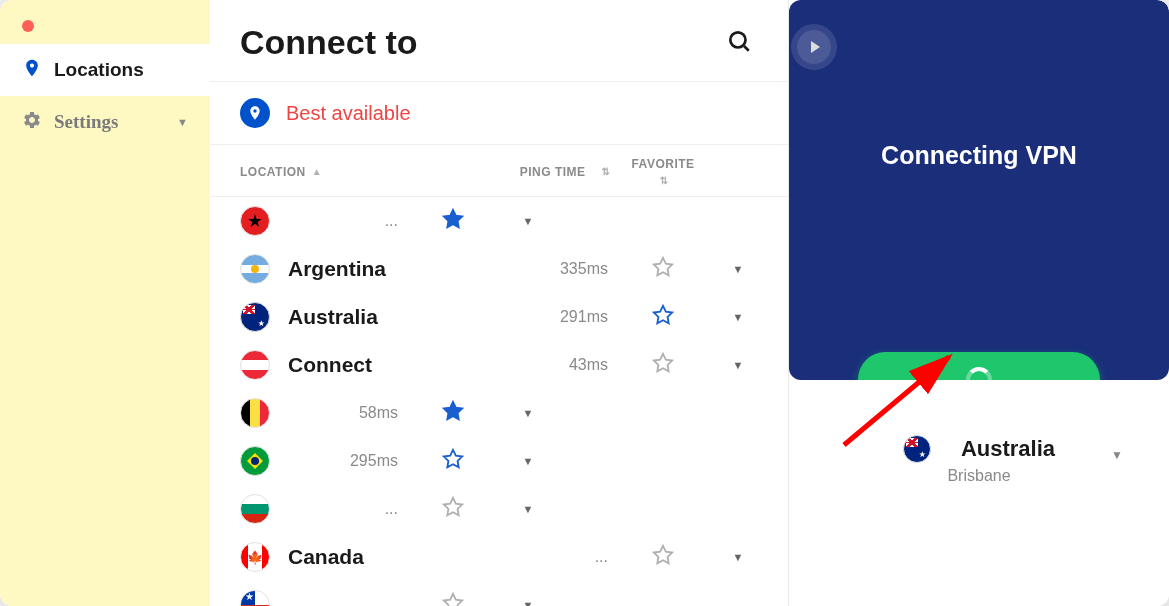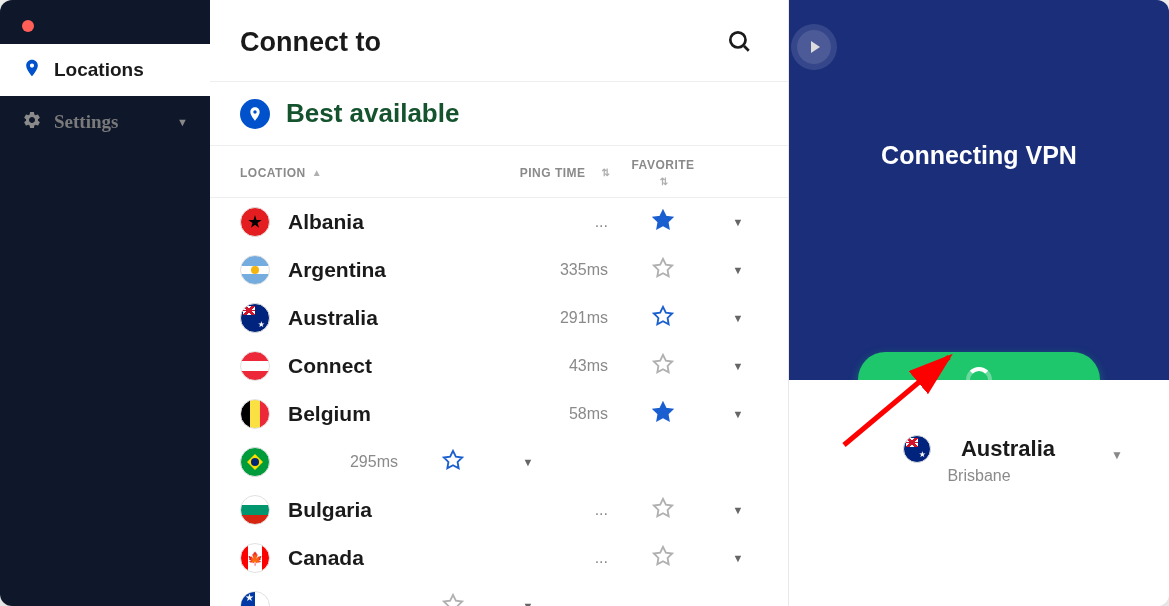--- a/index.html
+++ b/index.html
@@ -1,39 +1,39 @@
 <!DOCTYPE html>
 <html><head>
   <meta charset="utf-8">
   <style>
     * { margin: 0; padding: 0; box-sizing: border-box; font-family: -apple-system, BlinkMacSystemFont, "Segoe UI", sans-serif; }
     body { background: #f0f0f0; padding: 0; }
     .app { display: flex; width: 1169px; height: 606px; background: white; border-radius: 12px; overflow: hidden; box-shadow: 0 4px 20px rgba(0,0,0,0.1); }
-    .sidebar { width: 210px; background: #0f172a; display: flex; flex-direction: column; }
+    .sidebar { width: 210px; background: #fef9c3; display: flex; flex-direction: column; }
     .window-controls { padding: 20px 22px 12px; display: flex; gap: 8px; }
     .window-dot { width: 12px; height: 12px; border-radius: 50%; }
     .dot-close { background: #ff5f57; }
     .sidebar-item { display: flex; align-items: center; gap: 12px; padding: 14px 22px; cursor: pointer; }
     .sidebar-item-active { background: white; }
     .sidebar-label { font-size: 19px; font-weight: 600; color: #1a1a1a; }
     .sidebar-item:not(.sidebar-item-active) .sidebar-label { color: #7a7a7a; font-family: Liberation Serif, serif; }
     .sidebar-chevron { margin-left: auto; color: #888; font-size: 11px; }
     .pin-icon svg { width: 20px; height: 20px; }
     .gear-icon svg { width: 20px; height: 20px; fill: #8a8a8a; }
     
     .main { flex: 1; display: flex; flex-direction: column; border-right: 1px solid #e8e8e8; }
     .header { display: flex; justify-content: space-between; align-items: center; padding: 22px 30px 18px; border-bottom: 1px solid #eee; }
-    .header-title { font-size: 27px; font-weight: 700; color: #1a1a1a; }
+    .header-title { font-size: 34px; font-weight: 700; color: #1a1a1a; }
     .search-btn { background: none; border: none; cursor: pointer; padding: 6px; }
     .search-btn svg { width: 26px; height: 26px; stroke: #1a1a1a; stroke-width: 2.5; fill: none; }
     
     .best-row { display: flex; align-items: center; gap: 16px; padding: 16px 30px; border-bottom: 1px solid #eee; cursor: pointer; }
     .best-icon { width: 30px; height: 30px; border-radius: 50%; background: #0052cc; display: flex; align-items: center; justify-content: center; }
     .best-icon svg { width: 16px; height: 16px; fill: white; }
-    .best-label { font-size: 26px; font-weight: 700; color: #14532d; }
+    .best-label { font-size: 20px; font-weight: 400; color: #ef4444; }
     
     .col-headers { display: flex; align-items: center; padding: 12px 30px 10px; border-bottom: 1px solid #eee; font-size: 12px; font-weight: 700; color: #8a8a8a; letter-spacing: 0.5px; }
     .col-loc { flex: 1; display: flex; align-items: center; gap: 6px; }
     .col-ping { width: 110px; text-align: right; display: flex; justify-content: flex-end; align-items: center; gap: 16px; }
     .col-fav { width: 110px; text-align: center; display: flex; justify-content: center; align-items: center; gap: 4px; flex-direction: column; }
     .col-exp { width: 40px; }
     .sort-icon { color: #b0b0b0; font-size: 10px; letter-spacing: -2px; }
     
     .list { flex: 1; overflow-y: auto; }
     .row { display: flex; align-items: center; padding: 9px 30px; cursor: pointer; }
@@ -57,21 +57,21 @@
     .flag-br::after { content:''; position:absolute; left:50%; top:50%; transform:translate(-50%,-50%); width:16px; height:16px; background:#ffdf00; clip-path: polygon(50% 0%, 100% 50%, 50% 100%, 0% 50%); }
     .flag-br::before { content:''; position:absolute; left:50%; top:50%; transform:translate(-50%,-50%); width:8px; height:8px; background:#002776; border-radius:50%; z-index:1; }
     .flag-bg { background: linear-gradient(white 33%, #00966e 33%, #00966e 67%, #d62612 67%); }
     .flag-ca { background: linear-gradient(90deg, #ff0000 25%, white 25%, white 75%, #ff0000 75%); }
     .flag-ca::after { content:'🍁'; position:absolute; left:50%; top:50%; transform:translate(-50%,-50%); font-size:13px; color:#ff0000; }
     .flag-cl { background: linear-gradient(white 50%, #d52b1e 50%); }
     .flag-cl::before { content:''; position:absolute; left:0; top:0; width:50%; height:50%; background:#0039a6; }
     .flag-cl::after { content:'★'; position:absolute; left:4px; top:0px; color:white; font-size:10px; }
     
     .right { width: 380px; display: flex; flex-direction: column; }
-    .right-top { flex: 0 0 380px; background: #1a2e7a; position: relative; display: flex; align-items: center; justify-content: center; }
+    .right-top { flex: 0 0 380px; background: #1a2e7a; position: relative; display: flex; align-items: center; justify-content: center; border-radius: 12px; }
     .play-btn { position: absolute; top: 30px; left: 8px; width: 34px; height: 34px; border-radius: 50%; background: rgba(255,255,255,0.22); display: flex; align-items: center; justify-content: center; cursor: pointer; box-shadow: 0 0 0 6px rgba(255,255,255,0.12); }
     .play-btn::after { content:''; width:0; height:0; border-left:9px solid #ddd; border-top:6px solid transparent; border-bottom:6px solid transparent; margin-left:2px; }
     .status-text { color: white; font-size: 25px; font-weight: 600; margin-top: -70px; }
     .connect-btn { position: absolute; bottom: -27px; left: 50%; transform: translateX(-50%); width: 242px; height: 55px; border-radius: 28px; background: #1ec76b; display: flex; align-items: center; justify-content: center; cursor: pointer; box-shadow: 0 3px 10px rgba(30,199,107,0.4); }
     .spinner { width: 26px; height: 26px; border: 4px solid rgba(255,255,255,0.35); border-top-color: white; border-radius: 50%; animation: spin 1s linear infinite; }
     @keyframes spin { to { transform: rotate(360deg); } }
     
     .right-bottom { flex: 1; background: white; padding-top: 55px; display: flex; flex-direction: column; align-items: center; position: relative; }
     .selected-loc { display: flex; align-items: center; gap: 12px; }
     .selected-flag { width: 28px; height: 28px; border-radius: 50%; }
@@ -139,21 +139,20 @@
         </div>
       <div class="col-fav">
           <span>FAVORITE</span>
           <span class="sort-icon">⇅</span>
         </div>
       <div class="col-exp"></div>
     </div>
     <div class="list" id="location-list">
         <div class="row">
     <div class="flag flag-al"></div>
-    <div class="country">Albania</div>
     <div class="ping">...</div>
     <div class="fav">
       <svg viewBox="0 0 24 24" fill="#1a5fd0" stroke="#1a5fd0" stroke-width="2">
               <path d="M12 2l3.09 6.26L22 9.27l-5 4.87 1.18 6.88L12 17.77l-6.18 3.25L7 14.14 2 9.27l6.91-1.01L12 2z"></path>
             </svg>
     </div>
     <div class="expand">▼</div>
   </div>
         <div class="row">
     <div class="flag flag-ar"></div>
@@ -183,42 +182,40 @@
     <div class="ping">43ms</div>
     <div class="fav">
       <svg viewBox="0 0 24 24" fill="none" stroke="#b0b0b0" stroke-width="2">
               <path d="M12 2l3.09 6.26L22 9.27l-5 4.87 1.18 6.88L12 17.77l-6.18 3.25L7 14.14 2 9.27l6.91-1.01L12 2z"></path>
             </svg>
     </div>
     <div class="expand">▼</div>
   </div>
         <div class="row">
     <div class="flag flag-be"></div>
-    <div class="country">Belgium</div>
     <div class="ping">58ms</div>
     <div class="fav">
       <svg viewBox="0 0 24 24" fill="#1a5fd0" stroke="#1a5fd0" stroke-width="2">
               <path d="M12 2l3.09 6.26L22 9.27l-5 4.87 1.18 6.88L12 17.77l-6.18 3.25L7 14.14 2 9.27l6.91-1.01L12 2z"></path>
             </svg>
     </div>
     <div class="expand">▼</div>
   </div>
         <div class="row">
     <div class="flag flag-br"></div>
     <div class="ping">295ms</div>
     <div class="fav">
       <svg viewBox="0 0 24 24" fill="none" stroke="#1a5fd0" stroke-width="2">
               <path d="M12 2l3.09 6.26L22 9.27l-5 4.87 1.18 6.88L12 17.77l-6.18 3.25L7 14.14 2 9.27l6.91-1.01L12 2z"></path>
             </svg>
     </div>
     <div class="expand">▼</div>
   </div>
         <div class="row">
     <div class="flag flag-bg"></div>
-    <div class="country">Bulgaria</div>
     <div class="ping">...</div>
     <div class="fav">
       <svg viewBox="0 0 24 24" fill="none" stroke="#b0b0b0" stroke-width="2">
               <path d="M12 2l3.09 6.26L22 9.27l-5 4.87 1.18 6.88L12 17.77l-6.18 3.25L7 14.14 2 9.27l6.91-1.01L12 2z"></path>
             </svg>
     </div>
     <div class="expand">▼</div>
   </div>
         <div class="row">
     <div class="flag flag-ca"></div>

